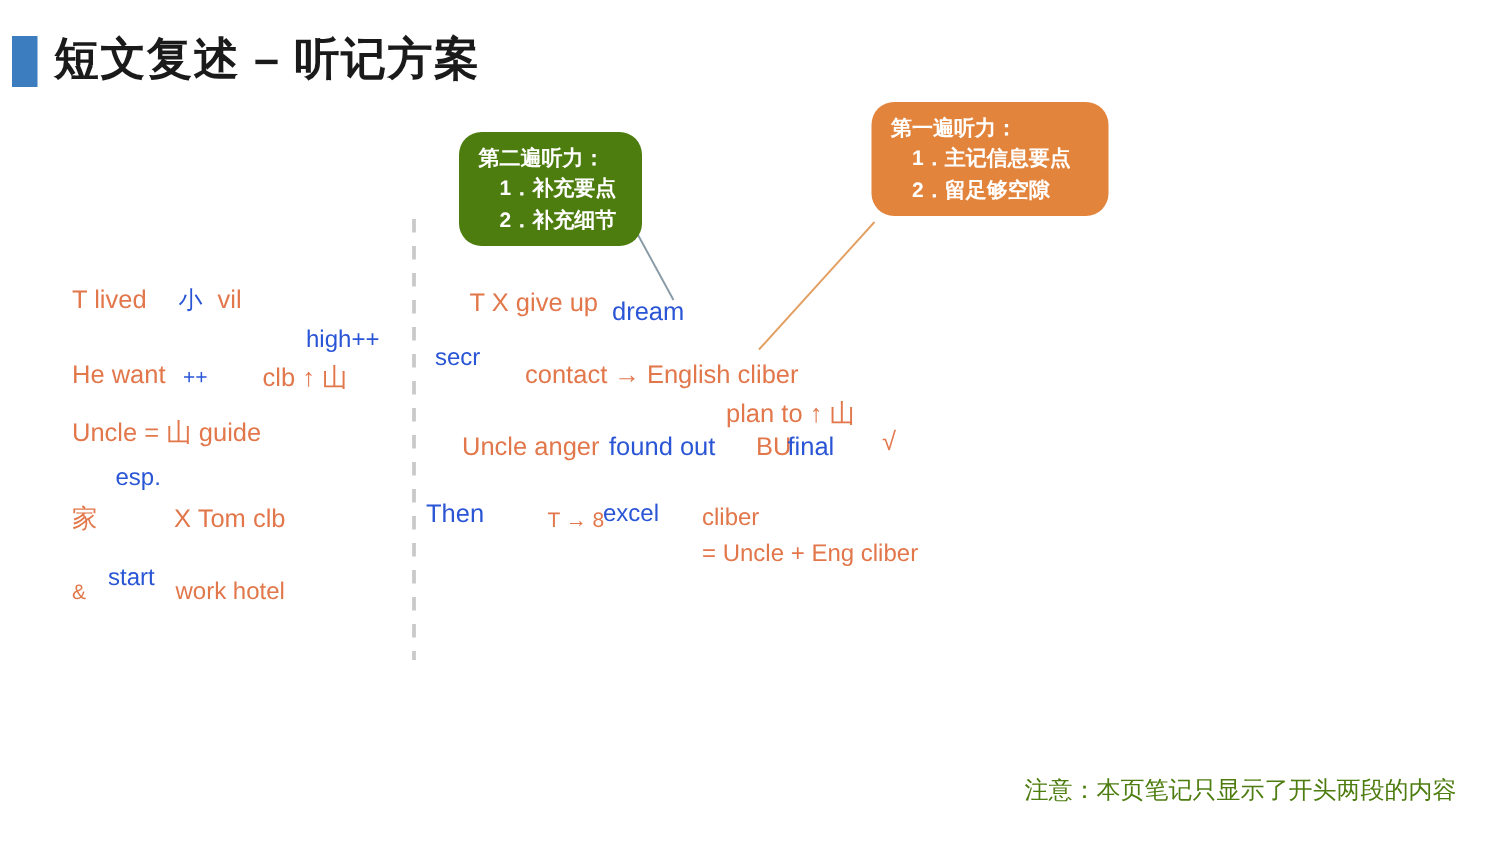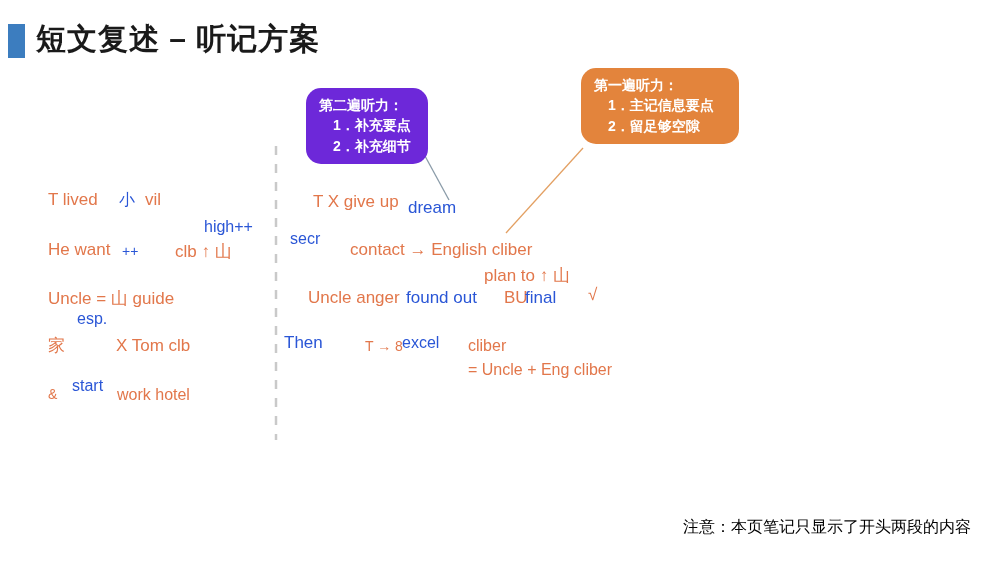--- a/index.html
+++ b/index.html
@@ -50,21 +50,21 @@
     white-space: nowrap;
     border-radius: 15px;
   }
   .callout .c-line1 { }
   .callout .c-item  { padding-left: 14px; }
 
   #callout-second {
     left: 306px;
     top: 88px;
     width: 122px;
-    background: #6d28d9;
+    background: #4d7c0f;
   }
   #callout-first {
     left: 581px;
     top: 68px;
     width: 158px;
     background: #E3843C;
   }
 
   
   #connectors {
@@ -88,21 +88,21 @@
   .sz-lg { font-size: 17px; }
   .sz-md { font-size: 16px; }
   .sz-sm { font-size: 14px; }
 
   
   .footer-note {
     position: absolute;
     right: 32px;
     bottom: 26px;
     font-size: 16px;
-    color: #000000;
+    color: #4d7c0f;
     white-space: nowrap;
   }
 </style>
 </head>
 <body>
 
 <div id="slide">
 
   <div class="title-accent"></div>
   <div class="title-text">短文复述 – 听记方案</div>
@@ -131,21 +131,21 @@
   <div class="note orange sz-lg" style="left:48px; top:190px;">T  lived</div>
   <div class="note blue sz-md" style="left:119px; top:190px;">小</div>
   <div class="note orange sz-lg" style="left:145px; top:190px;">vil</div>
 
   <div class="note blue sz-md" style="left:204px; top:218px;">high++</div>
 
   <div class="note orange sz-lg" style="left:48px; top:240px;">He want</div>
   <div class="note blue sz-sm" style="left:122px; top:243px;">++</div>
   <div class="note orange sz-lg" style="left:175px; top:240px;">clb ↑ 山</div>
 
-  <div class="note orange sz-lg" style="left:48px; top:287px;">Uncle = 山 guide</div>
+  <div class="note orange sz-lg" style="left:48px; top:277px;">Uncle = 山 guide</div>
   <div class="note blue sz-md" style="left:77px; top:310px;">esp.</div>
 
   <div class="note orange sz-lg" style="left:48px; top:334px;">家</div>
   <div class="note orange sz-lg" style="left:116px; top:336px;">X Tom clb</div>
 
   <div class="note orange sz-sm" style="left:48px; top:386px;">&amp;</div>
   <div class="note blue sz-md" style="left:72px; top:377px;">start</div>
   <div class="note orange sz-md" style="left:117px; top:386px;">work hotel</div>
 
   <div class="note orange sz-lg" style="left:313px; top:192px;">T X give up</div>

